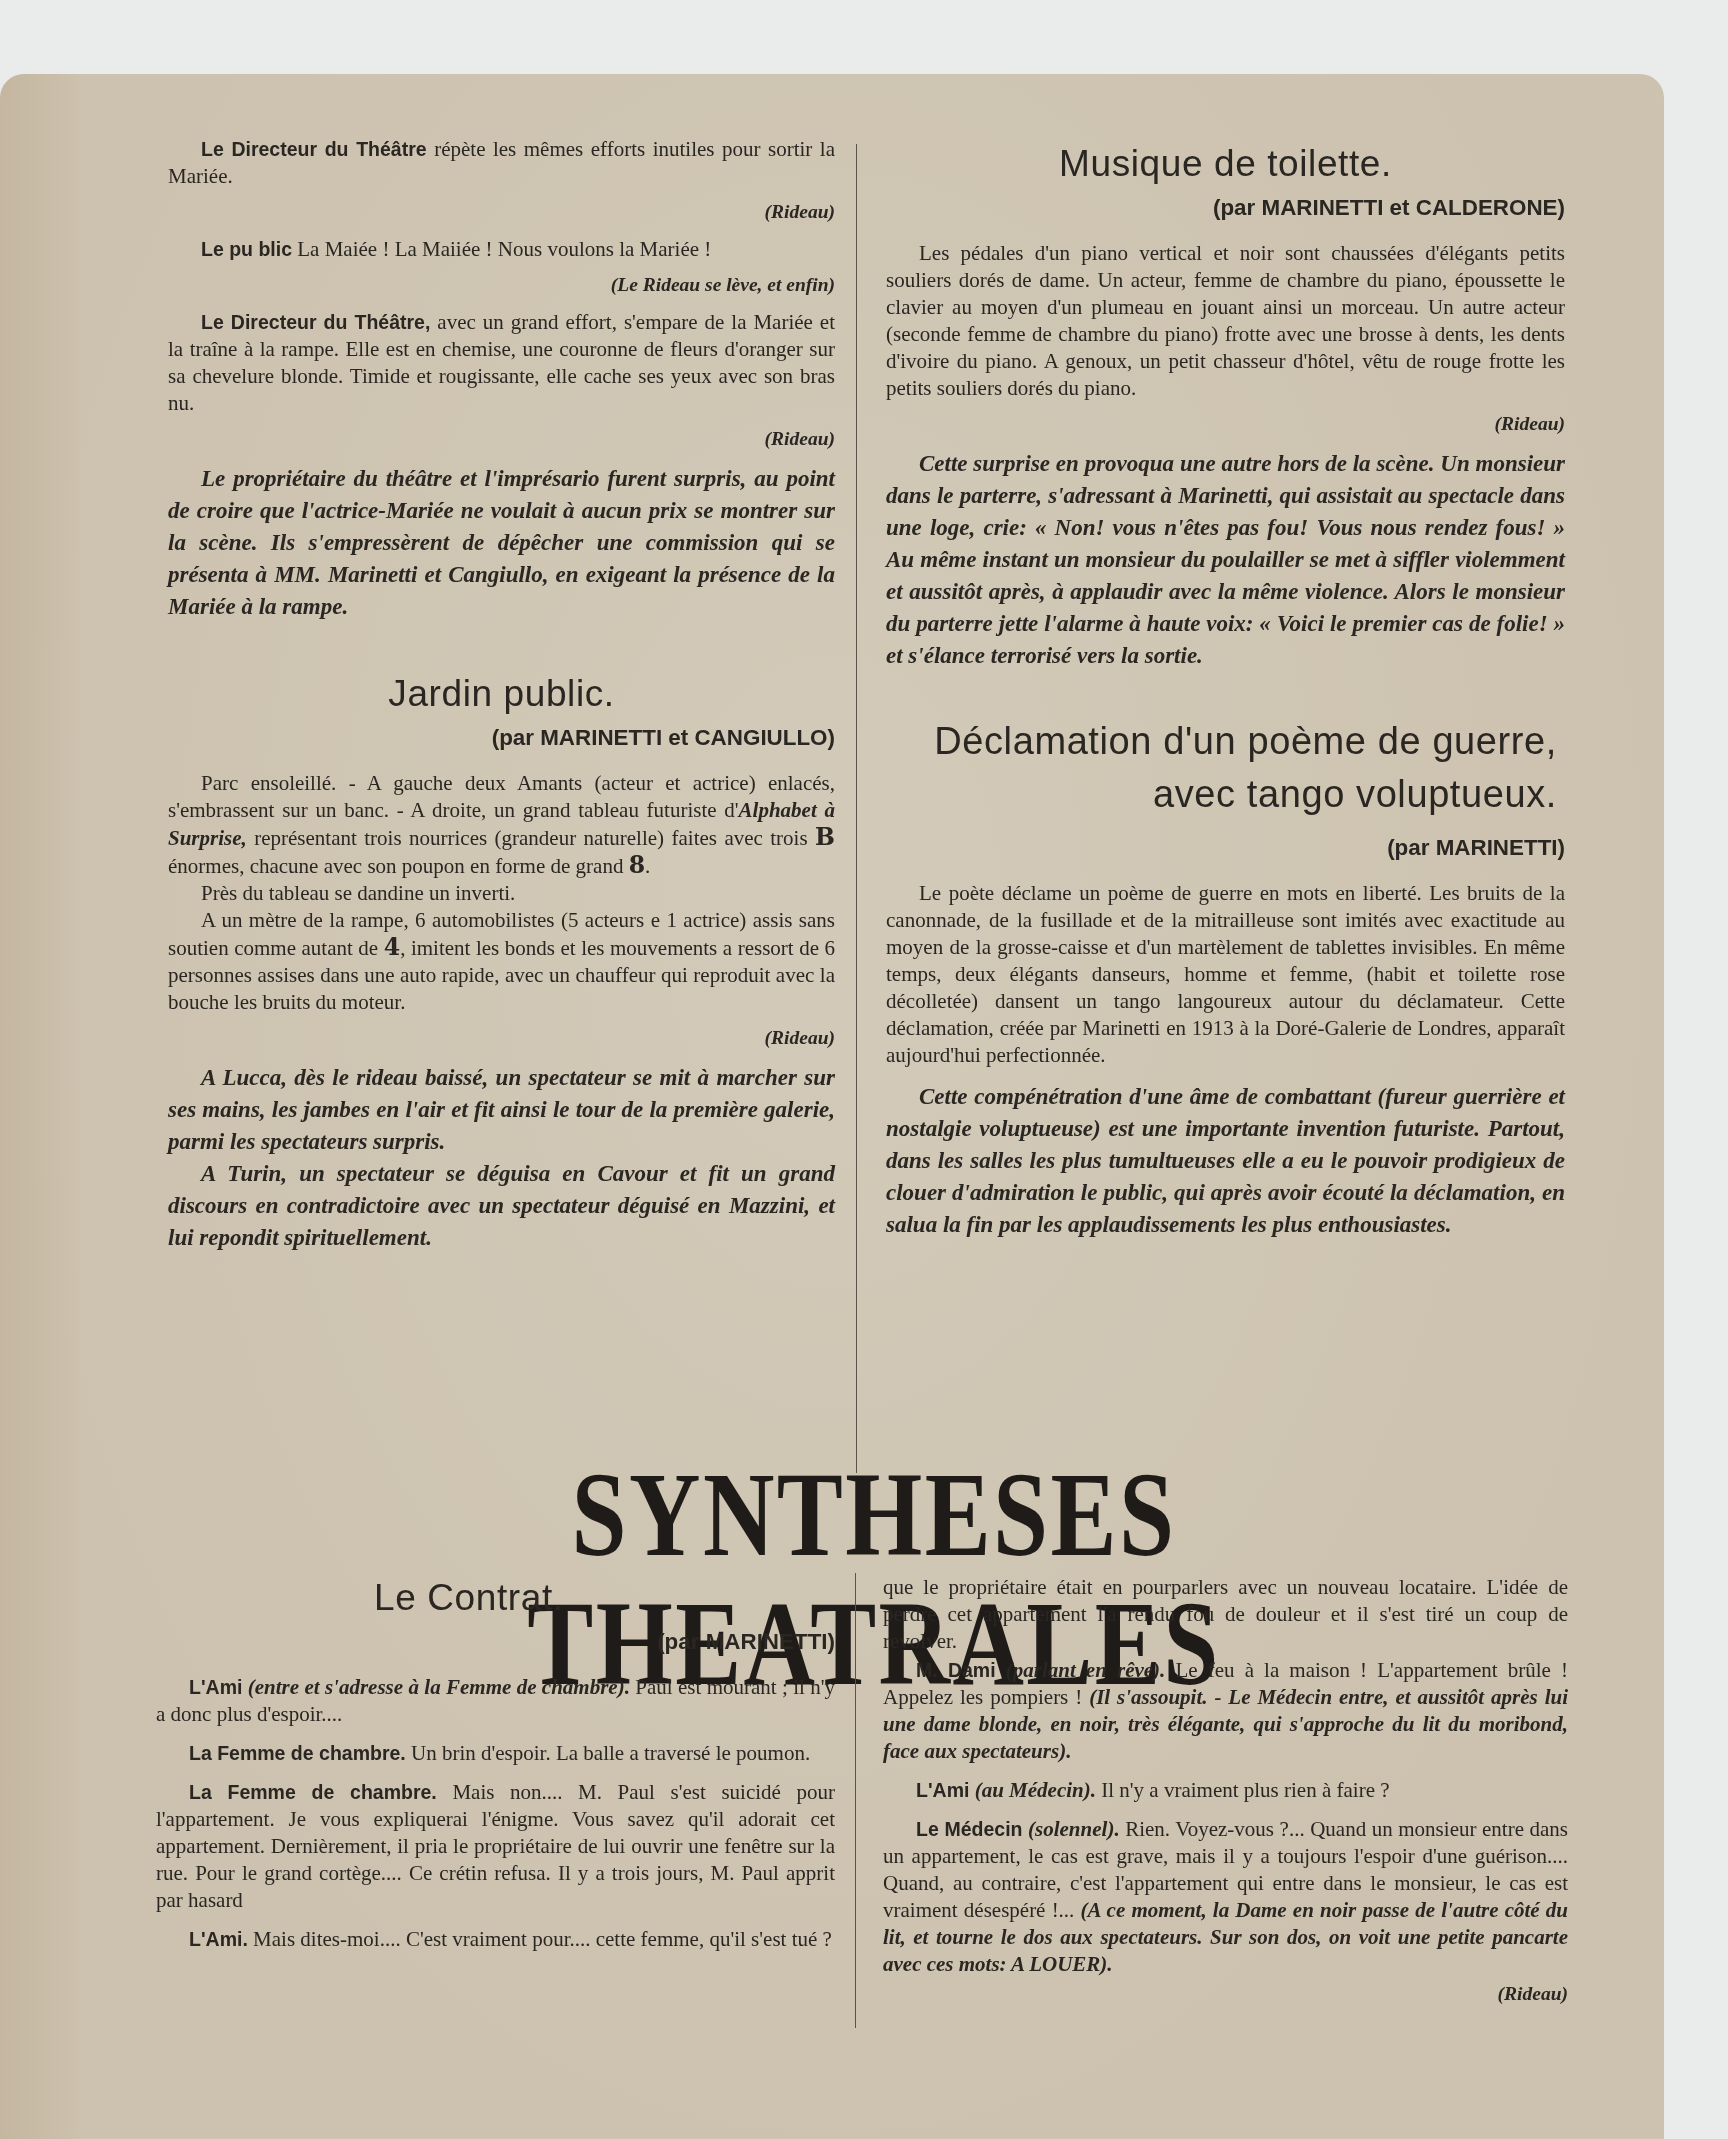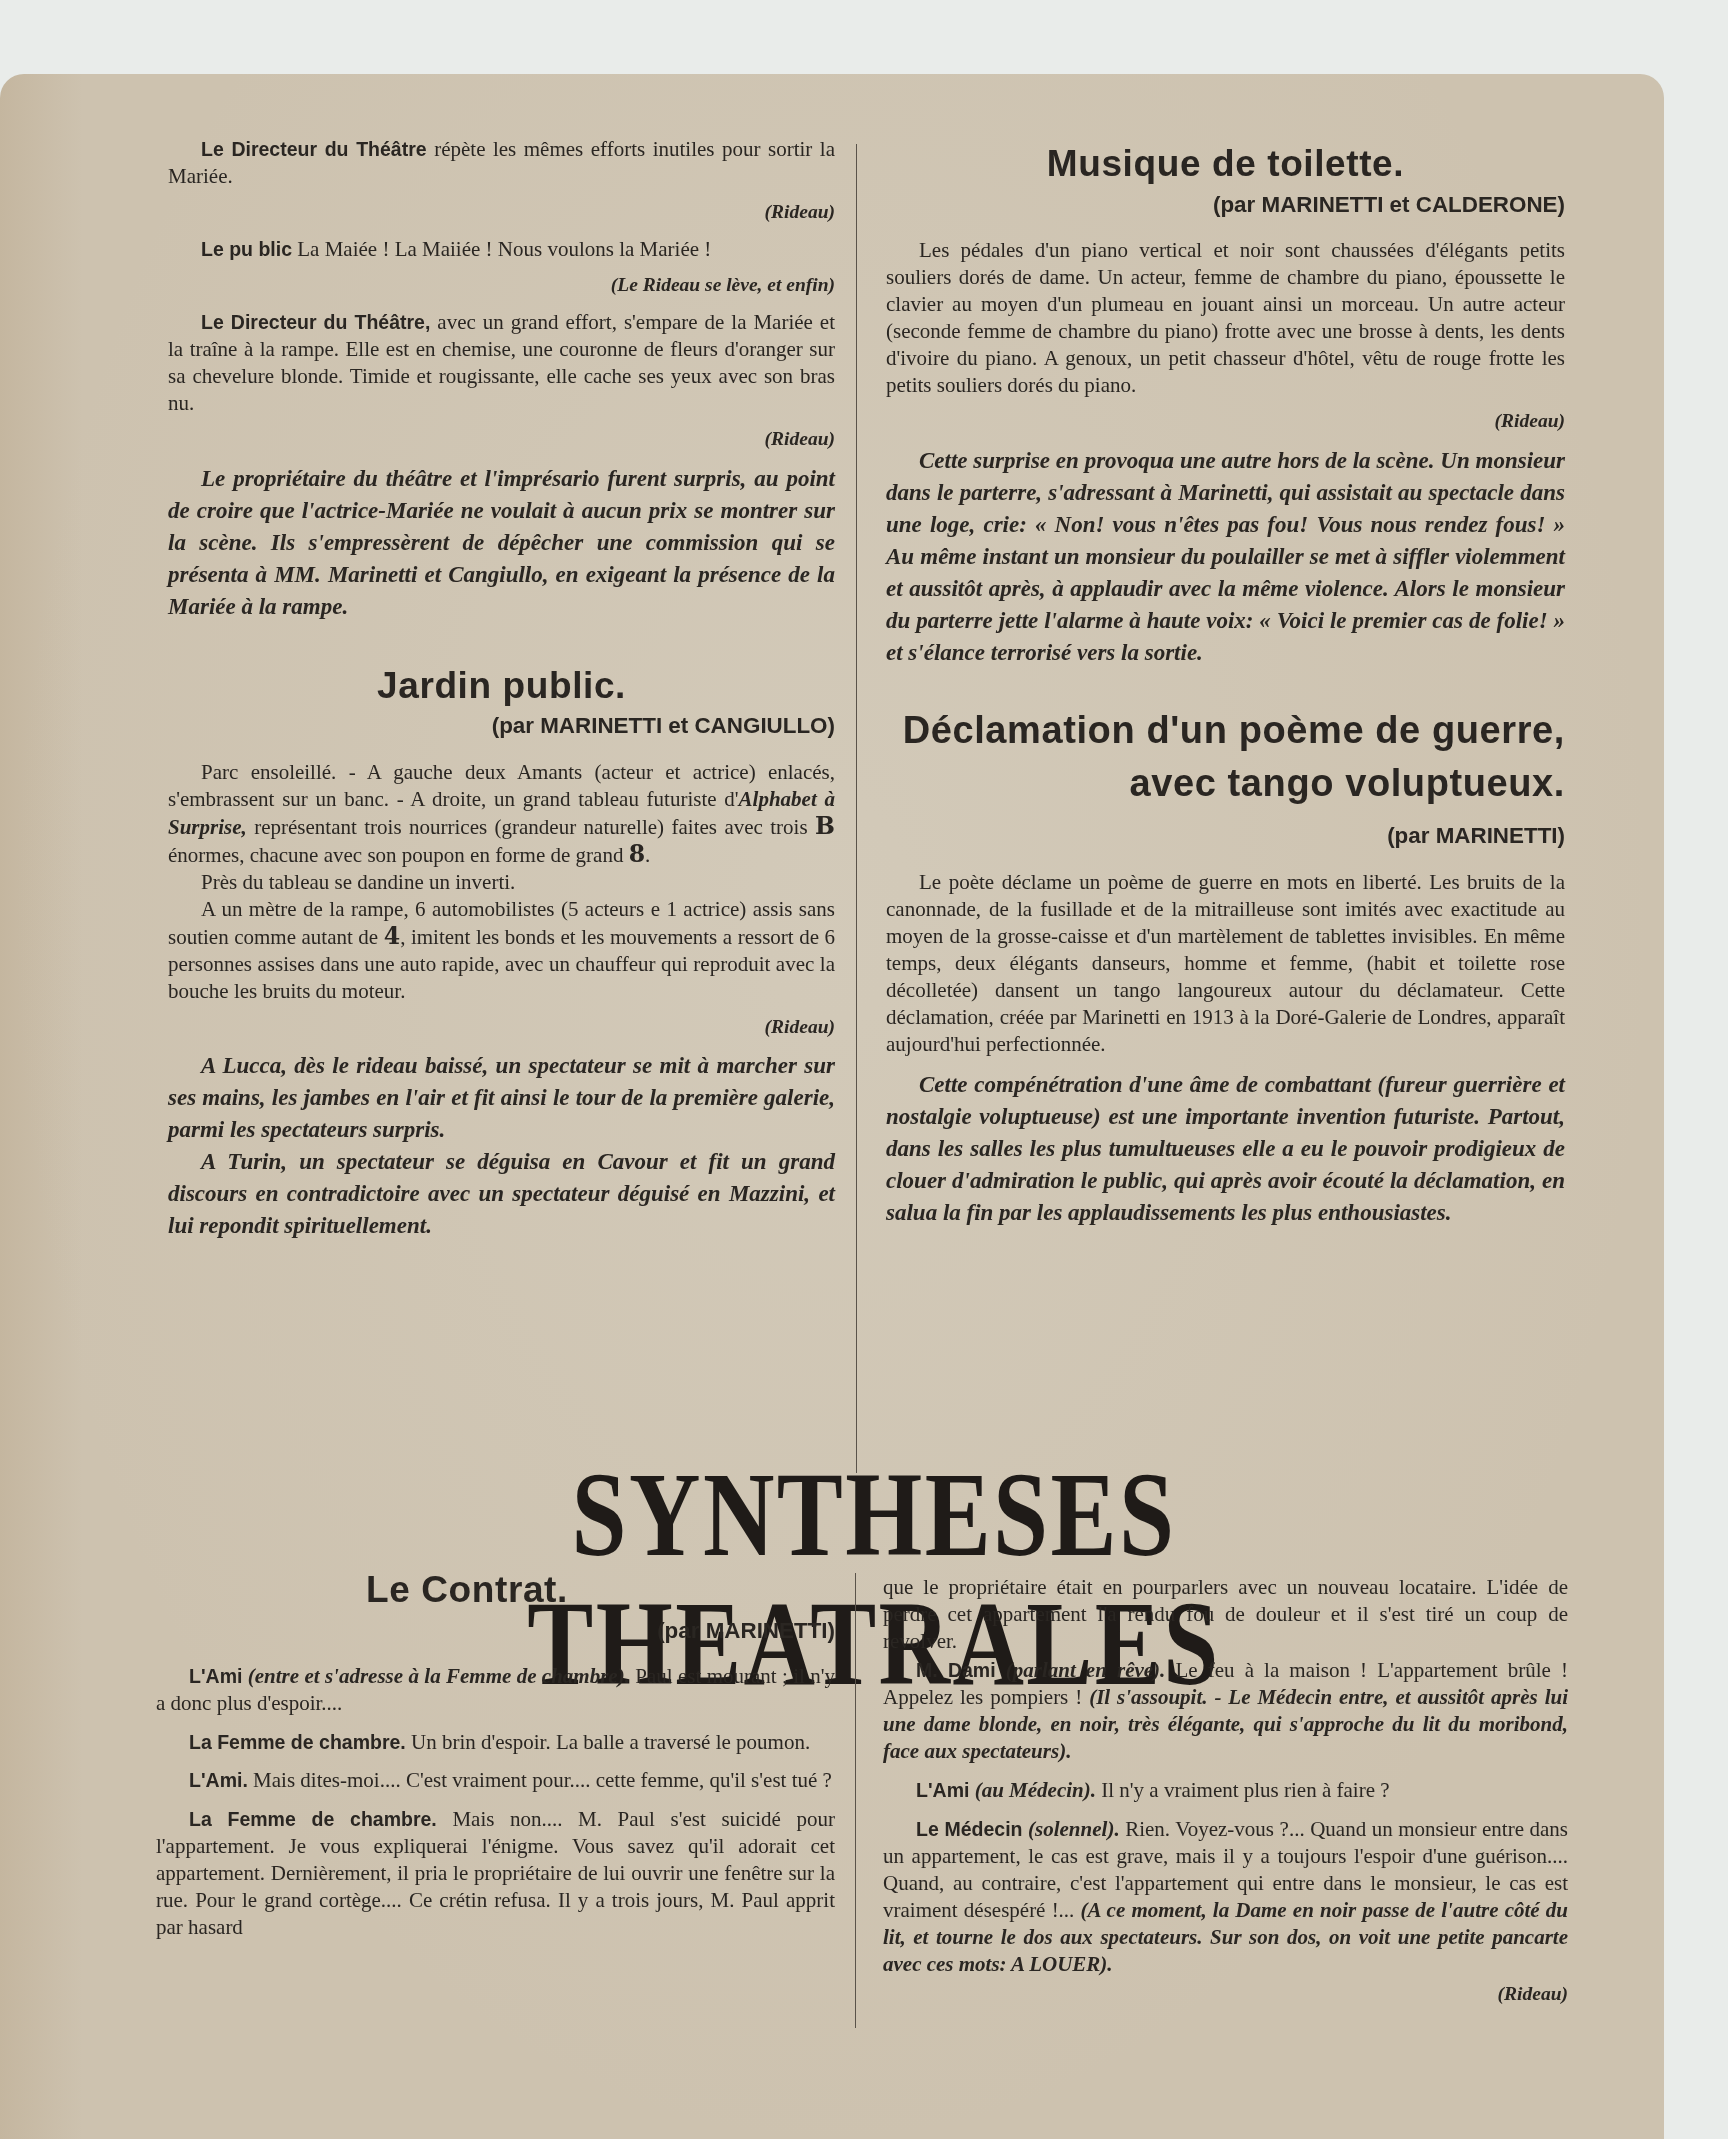--- a/index.html
+++ b/index.html
@@ -31,22 +31,22 @@
   p { margin: 0; font-size: 21px; line-height: 27px; text-align: justify; }
   p.indent { text-indent: 33px; }
   .gap { margin-top: 11.8px; }
   .gap-s { margin-top: 2px; }
   .speaker { font-family: "Liberation Sans", "DejaVu Sans", sans-serif; font-weight: bold; font-size: 19.5px; }
   .stage { font-style: italic; font-weight: bold; }
   .itb { font-style: italic; font-weight: bold; }
   .rideau { text-align: right; font-style: italic; font-weight: bold; font-size: 19.5px; line-height: 27px; margin: 8.3px 0 10.6px 0; text-indent: 0; }
   .big-it { font-style: italic; font-size: 23px; line-height: 32px; font-weight: 600; }
   .h-section {
-    font-family: "Liberation Sans", "DejaVu Sans", sans-serif; font-weight: bold;
-    font-size: 37px; line-height: 43px; text-align: center; margin: 0; letter-spacing: 0.6px;
+    font-family: "Liberation Sans", "DejaVu Sans", sans-serif; font-weight: normal;
+    font-size: 37px; line-height: 43px; text-align: center; margin: 8px; letter-spacing: 0.6px;
   }
   .h-section.multi { font-size: 38px; line-height: 53px; text-align: right; }
   .byline {
     font-family: "Liberation Sans", "DejaVu Sans", sans-serif; font-weight: bold;
     font-size: 22.4px; line-height: 29.5px; text-align: right; margin: 4.7px 0 17.7px 0;
   }
   .main-title {
     position: absolute; left: 254px; top: 1376px; width: 1240px;
     text-align: center;
     font-family: "Liberation Serif", "DejaVu Serif", serif;
@@ -97,22 +97,22 @@
     <p class="indent big-it gap">Cette compénétration d'une âme de combattant (fureur guerrière et nostalgie voluptueuse) est une importante invention futuriste. Partout, dans les salles les plus tumultueuses elle a eu le pouvoir prodigieux de clouer d'admiration le public, qui après avoir écouté la déclamation, en salua la fin par les applaudissements les plus enthousiastes.</p>
   </div>
 
   <div class="main-title">SYNTHESES THEATRALES</div>
 
   <div class="col col-left-bot">
     <h2 class="h-section" style="text-align:left; padding-left:210px">Le Contrat.</h2>
     <div class="byline">(par MARINETTI)</div>
     <p class="indent gap"><span class="speaker">L'Ami</span><span class="itb"> (entre et s'adresse à la Femme de chambre).</span><span> Paul est mourant ; il n'y a donc plus d'espoir....</span></p>
     <p class="indent gap"><span class="speaker">La Femme de chambre.</span><span>  Un brin d'espoir. La balle a traversé le poumon.</span></p>
+    <p class="indent gap"><span class="speaker">La Femme de chambre.</span><span>  Mais non.... M. Paul s'est suicidé pour l'appartement.  Je vous expliquerai l'énigme.   Vous savez qu'il adorait cet appartement. Dernièrement, il pria le propriétaire de lui ouvrir une fenêtre sur la rue. Pour le grand cortège.... Ce crétin refusa.  Il y a trois jours, M. Paul apprit par hasard</span></p>
     <p class="indent gap"><span class="speaker">L'Ami.</span><span>  Mais dites-moi.... C'est vraiment pour.... cette femme, qu'il s'est tué ?</span></p>
-    <p class="indent gap"><span class="speaker">La Femme de chambre.</span><span>  Mais non.... M. Paul s'est suicidé pour l'appartement.  Je vous expliquerai l'énigme.   Vous savez qu'il adorait cet appartement. Dernièrement, il pria le propriétaire de lui ouvrir une fenêtre sur la rue. Pour le grand cortège.... Ce crétin refusa.  Il y a trois jours, M. Paul apprit par hasard</span></p>
   </div>
 
   <div class="divider div-bot"></div>
 
   <div class="col col-right-bot">
     <p>que le propriétaire était en pourparlers avec un nouveau locataire. L'idée de perdre cet appartement l'a rendu fou de douleur et il s'est tiré un coup de revolver.</p>
     <p class="indent gap-s"><span class="speaker">M. Dami</span><span class="itb"> (parlant en rêve).</span><span> Le feu à la maison !  L'appartement brûle !  Appelez les pompiers !  </span><span class="itb">(Il s'assoupit. - Le Médecin entre, et aussitôt après lui une dame blonde, en noir, très élégante, qui s'approche du lit du moribond, face aux spectateurs).</span></p>
     <p class="indent gap"><span class="speaker">L'Ami</span><span class="itb"> (au Médecin).</span><span>  Il n'y a vraiment plus rien à faire ?</span></p>
     <p class="indent gap"><span class="speaker">Le Médecin</span><span class="itb"> (solennel).</span><span>  Rien.  Voyez-vous ?...  Quand un monsieur entre dans un appartement, le cas est grave, mais il y a toujours l'espoir d'une guérison.... Quand, au contraire, c'est l'appartement qui entre dans le monsieur, le cas est vraiment désespéré !...  </span><span class="itb">(A ce moment, la Dame en noir passe de l'autre côté du lit, et tourne le dos aux spectateurs. Sur son dos, on voit une petite pancarte avec ces mots: A LOUER).</span></p>
     <p class="rideau" style="margin-top:2.4px">(Rideau)</p>

